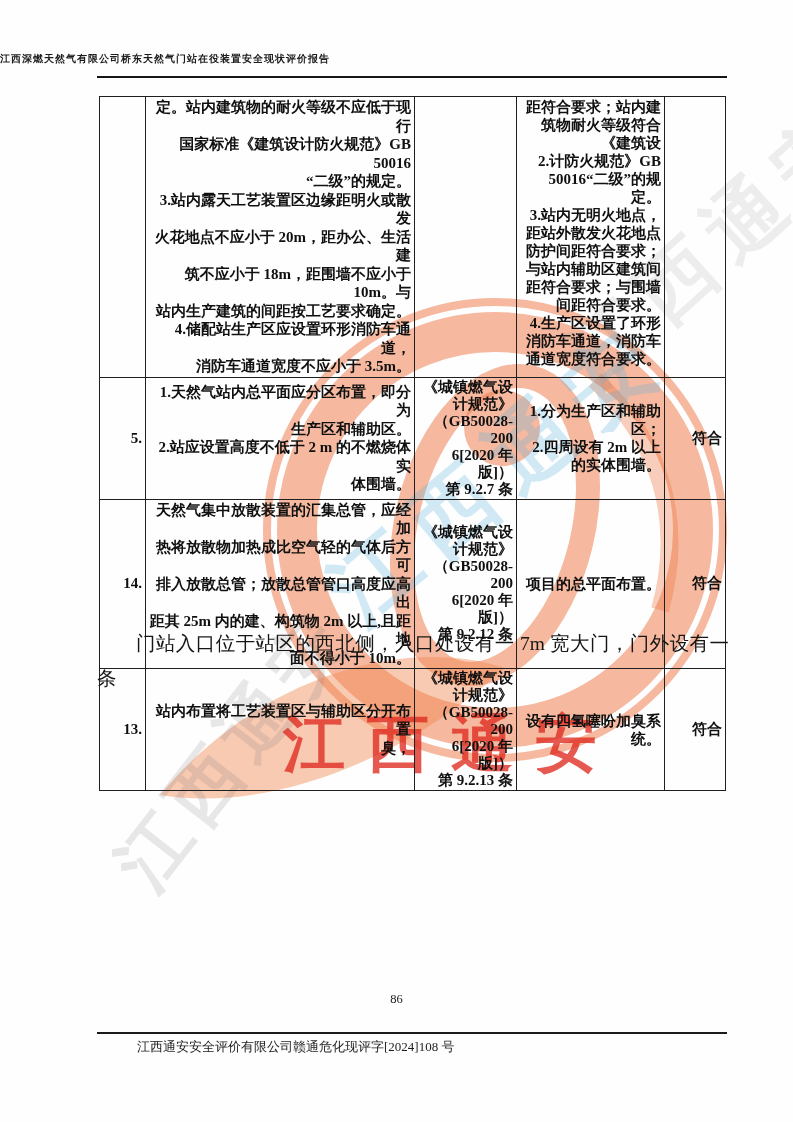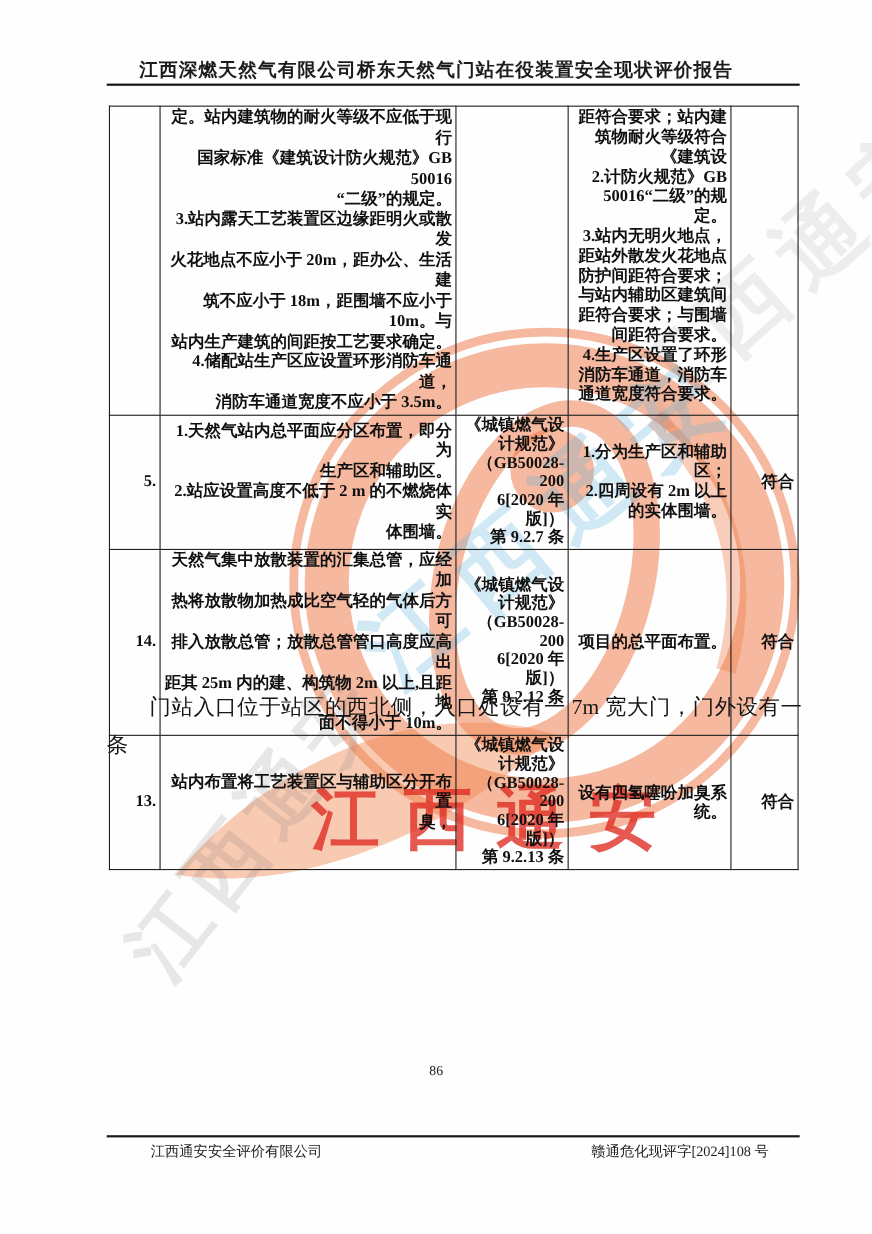--- a/index.html
+++ b/index.html
@@ -26,22 +26,22 @@
     transform-origin:left top;white-space:nowrap;font-weight:bold;
   }
   .wm-gray-b{
     left:95px;top:850px;font-size:72px;letter-spacing:10px;
     color:rgba(110,110,120,0.16);transform:rotate(-52deg);
     transform-origin:left top;white-space:nowrap;font-weight:bold;
   }
   
   .content{position:relative;z-index:1;}
   .header-title{
-    position:absolute;left:0;top:52px;width:100%;text-align:center;
-    font-size:17px;font-weight:600;letter-spacing:1px;color:#1c1c1c;
+    position:absolute;left:0;top:52px;width:100%;
+    font-size:10px;font-weight:600;letter-spacing:1px;color:#1c1c1c;
   }
   .header-rule{position:absolute;left:97px;top:76px;width:630px;border-top:2px solid #161616;}
 
   table.checktable{
     position:absolute;left:99px;top:96px;width:626px;
     border-collapse:collapse;table-layout:fixed;
   }
   .checktable td{
     border:1px solid #1f1f1f;padding:1px 3px;text-align:right;
     font-size:15px;color:#101010;background:transparent;font-weight:bold;
@@ -57,25 +57,25 @@
 
   .bodyflow{position:absolute;left:97px;top:626px;width:632px;}
   .bodyflow p{
     margin:0;font-size:19.5px;line-height:35.4px;
     text-align:justify;text-indent:2em;color:#161616;
   }
   .section-heading{
     margin:7px 0 6px;font-size:20px;font-weight:bold;line-height:31px;
     font-family:"Liberation Sans","DejaVu Sans",sans-serif;color:#111;
   }
-  .pagenum{position:absolute;left:0;top:966px;width:100%;text-align:center;font-size:12.5px;color:#222;}
+  .pagenum{position:absolute;left:0;top:992px;width:100%;text-align:center;font-size:12.5px;color:#222;}
   .footer-rule{position:absolute;left:97px;top:1032px;width:630px;border-top:2px solid #1a1a1a;}
   .footer-row{
     position:absolute;left:97px;top:1038px;width:630px;
-    display:flex;justify-content:space-between;
+    display:flex;justify-content:flex-start;
     padding:0 28px 0 40px;box-sizing:border-box;
     font-size:13px;color:#1d1d1d;
   }
 </style>
 </head>
 <body>
 
 <div class="page">
 
   <svg class="wm" style="left:140px;top:290px;" width="620" height="530" viewBox="0 0 620 530">

